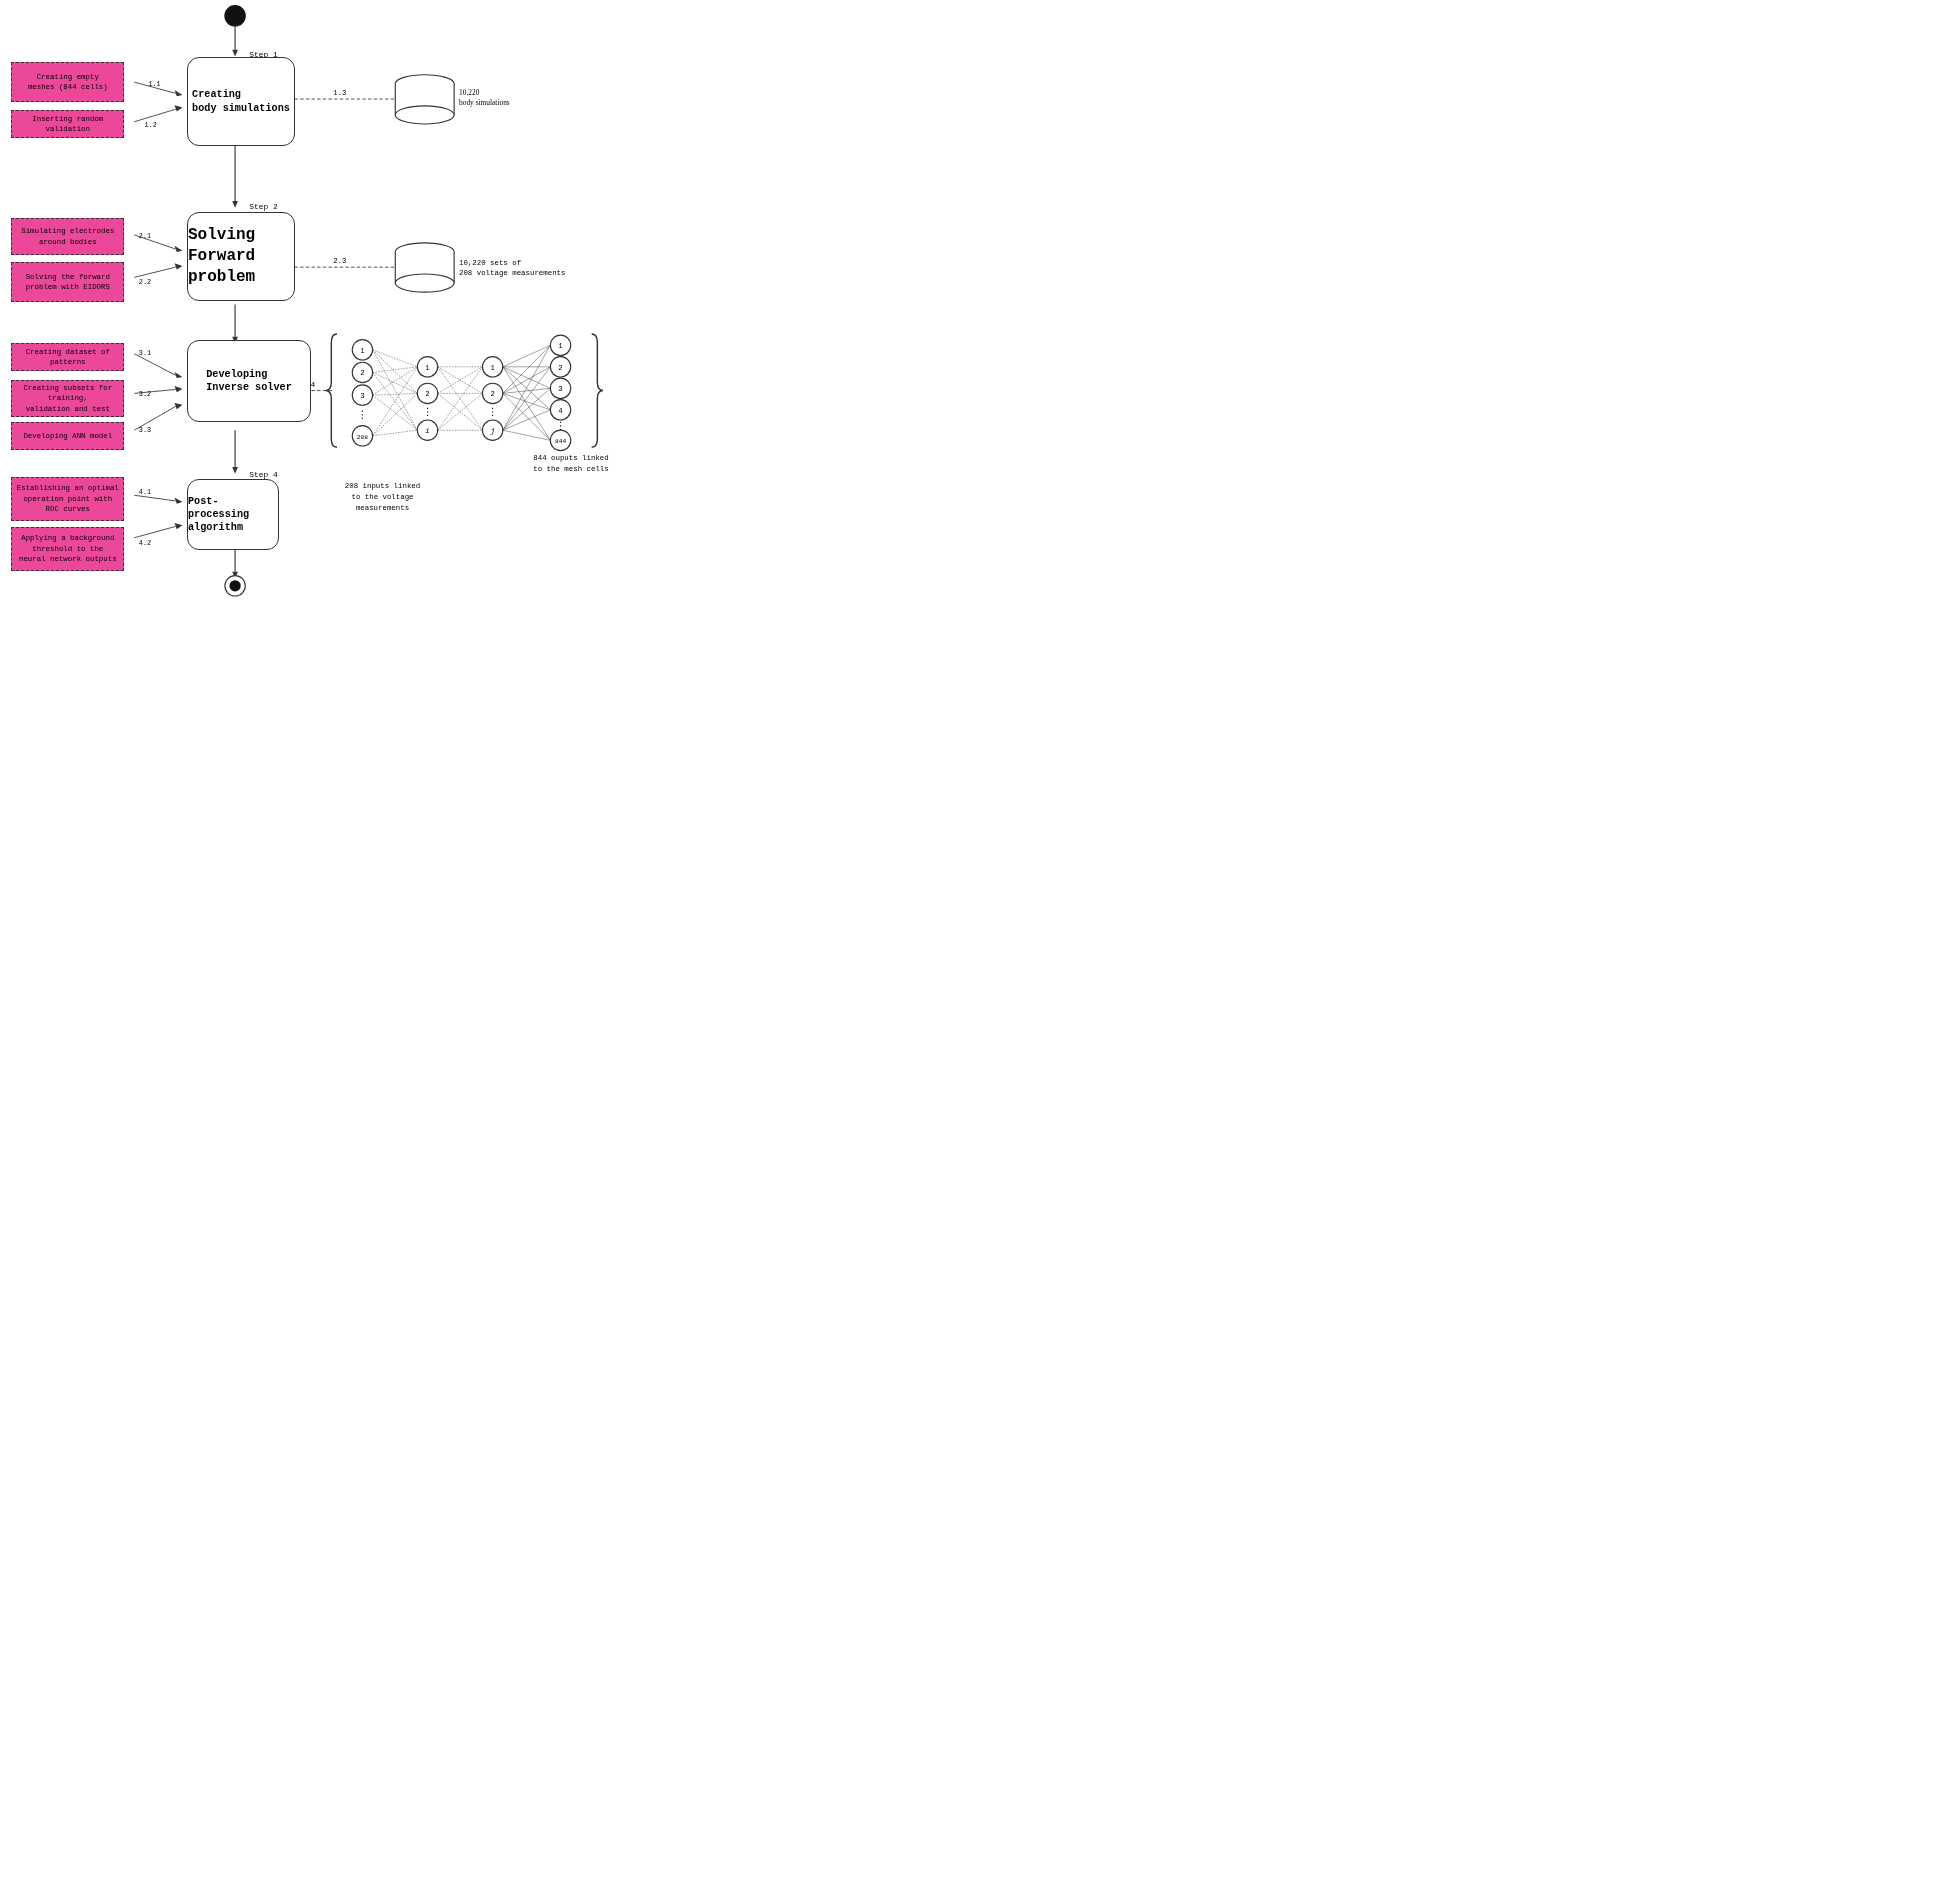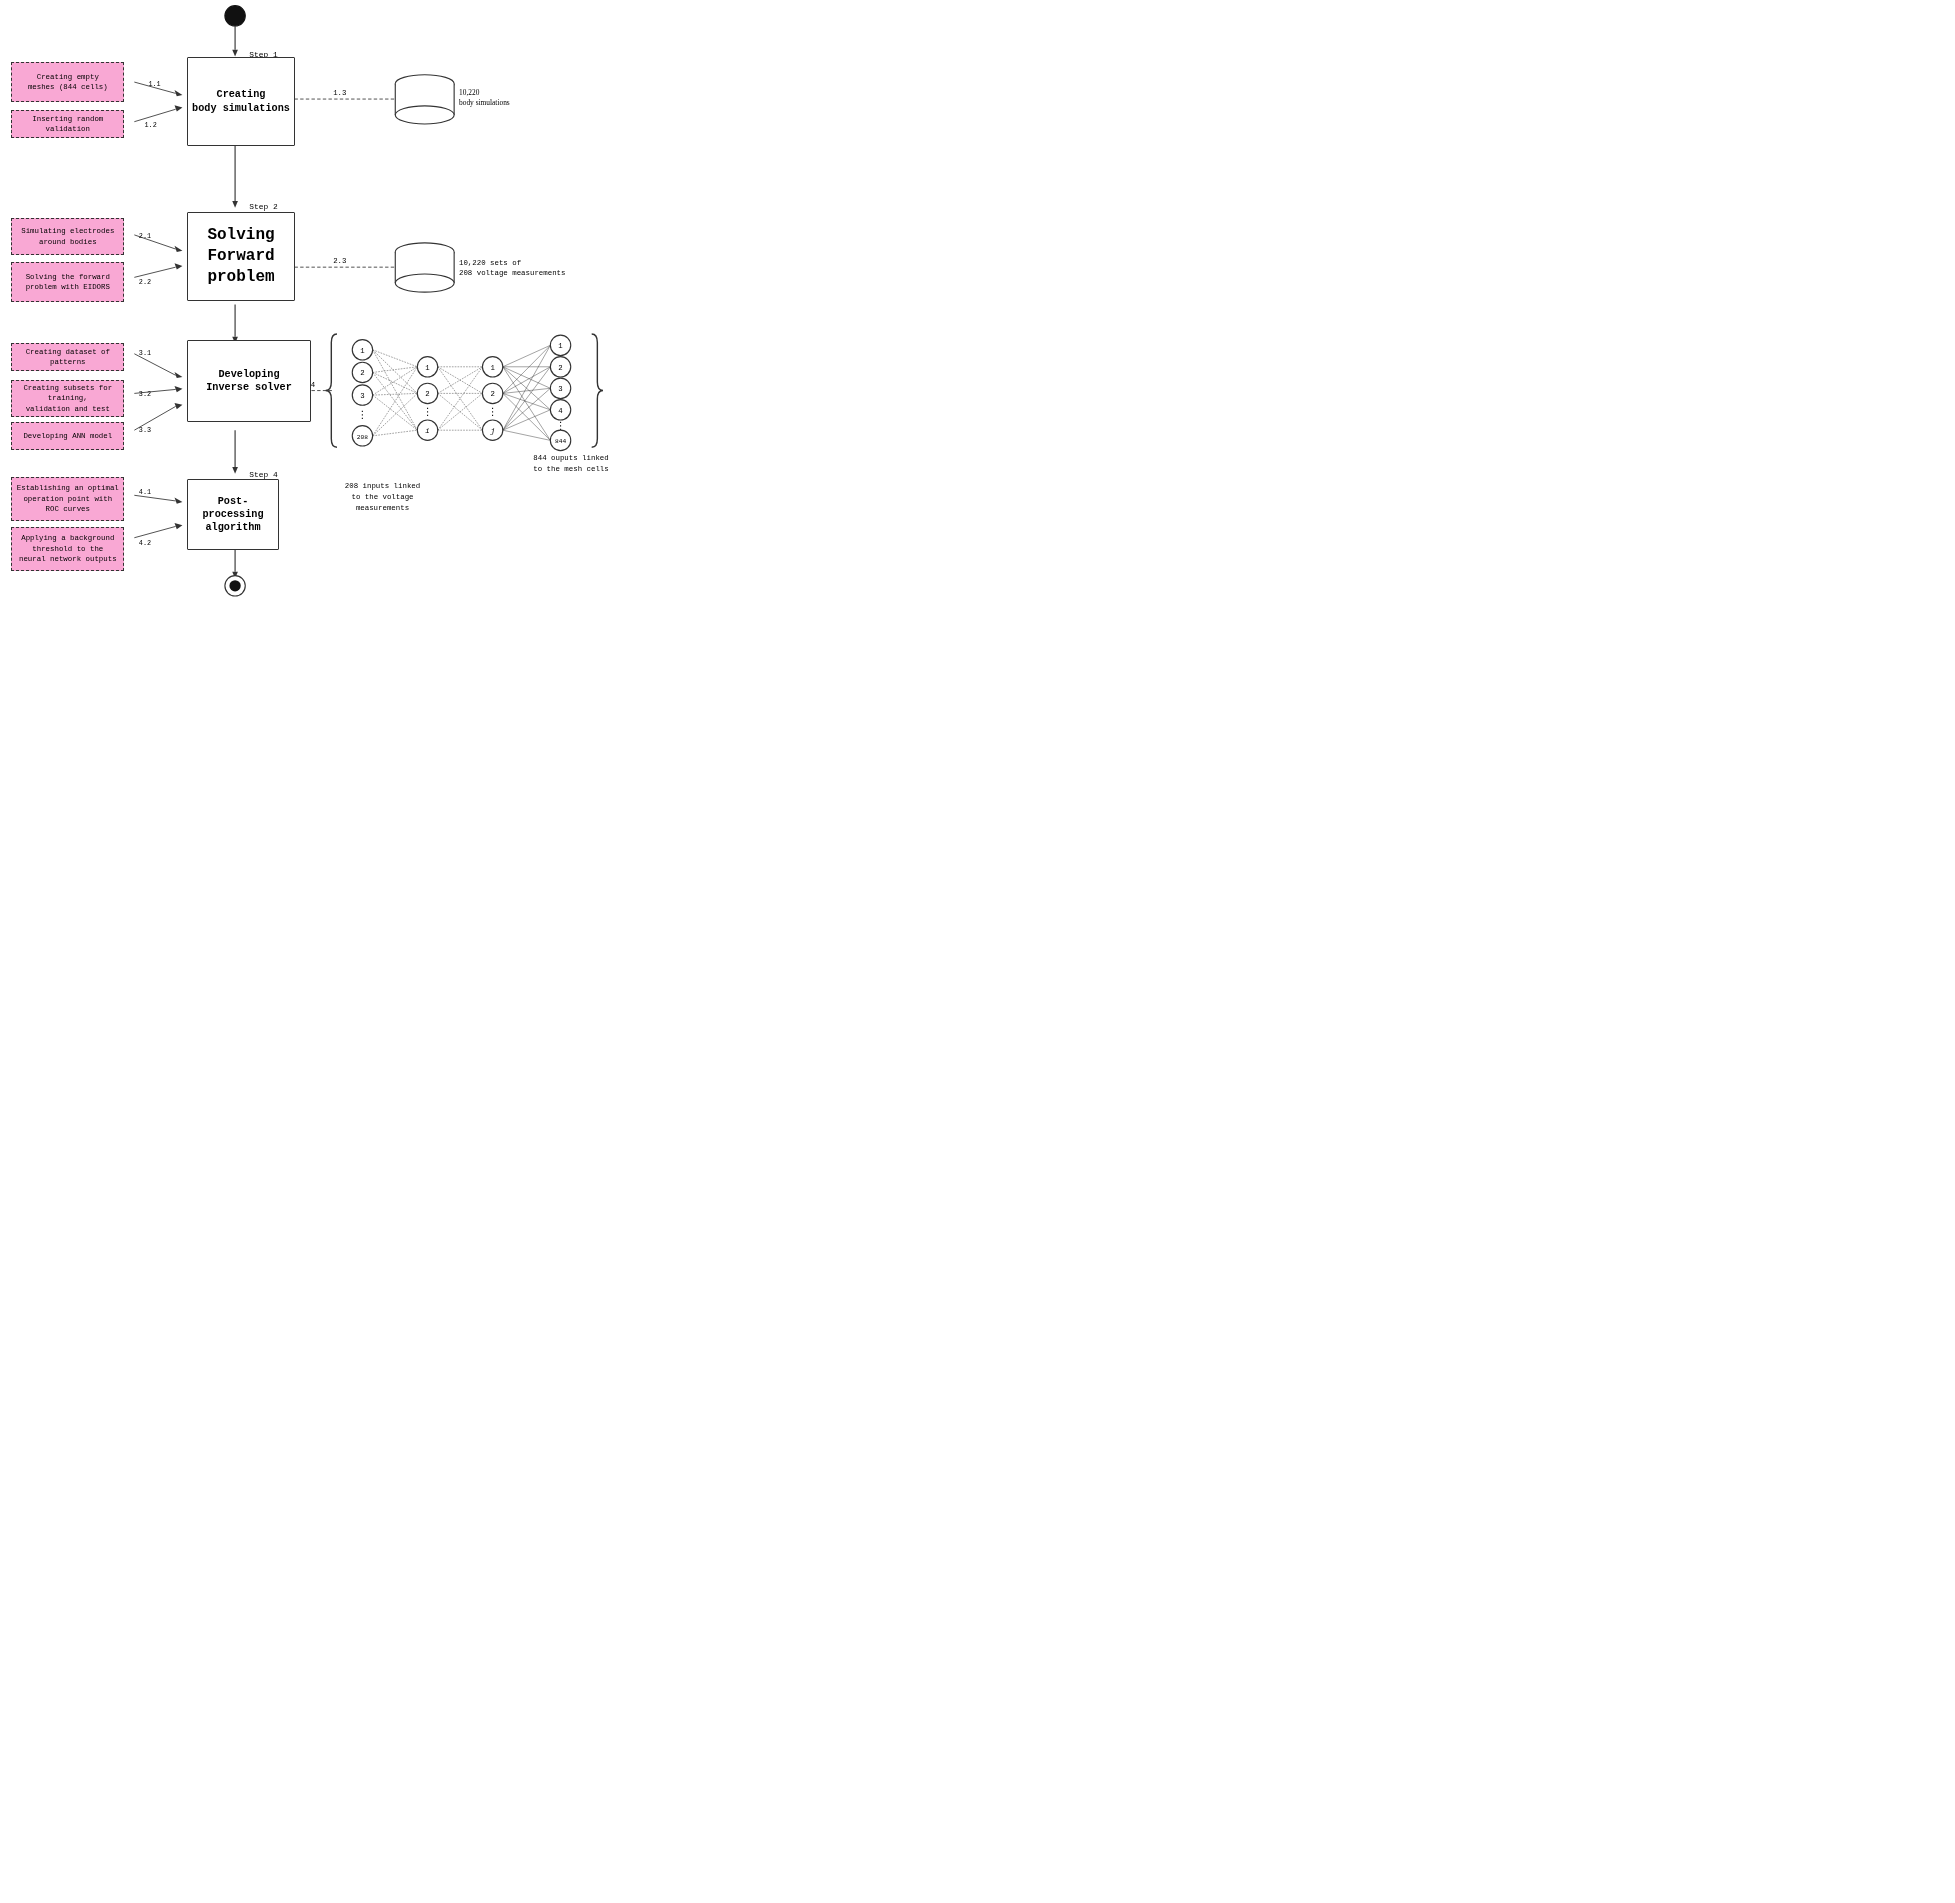--- a/index.html
+++ b/index.html
@@ -13,39 +13,38 @@
     }
     .diagram-container {
       position: relative;
       width: 623px;
       height: 600px;
     }
     
     .dashed-box {
       position: absolute;
       border: 1.1px dashed #333;
-      background: #f9a8d4;
+      background: #ec4899;
       display: flex;
       align-items: center;
       justify-content: center;
       text-align: center;
       font-size: 7.4px;
       line-height: 1.4;
       padding: 3.4px 4.5px;
     }
     
     .process-box {
       position: absolute;
       border: 1.1px solid #333;
-      border-radius: 1px;
+      border-radius: 12px;
       background: #fff;
       display: flex;
       align-items: center;
       justify-content: center;
-      text-align: center;
       font-size: 11.3px;
       font-weight: bold;
       line-height: 1.3;
     }
     svg.arrows {
       position: absolute;
       top: 0; left: 0;
       width: 623px;
       height: 600px;
       pointer-events: none;

